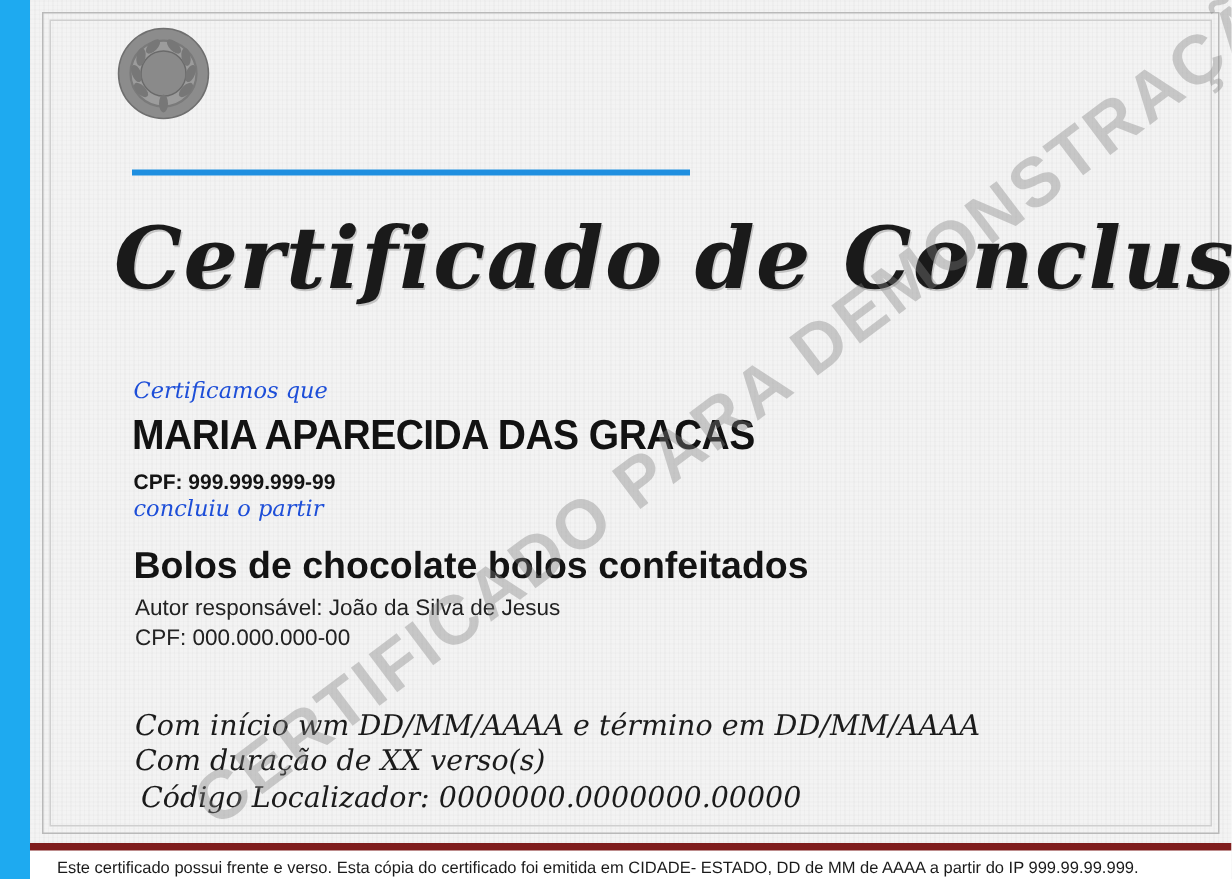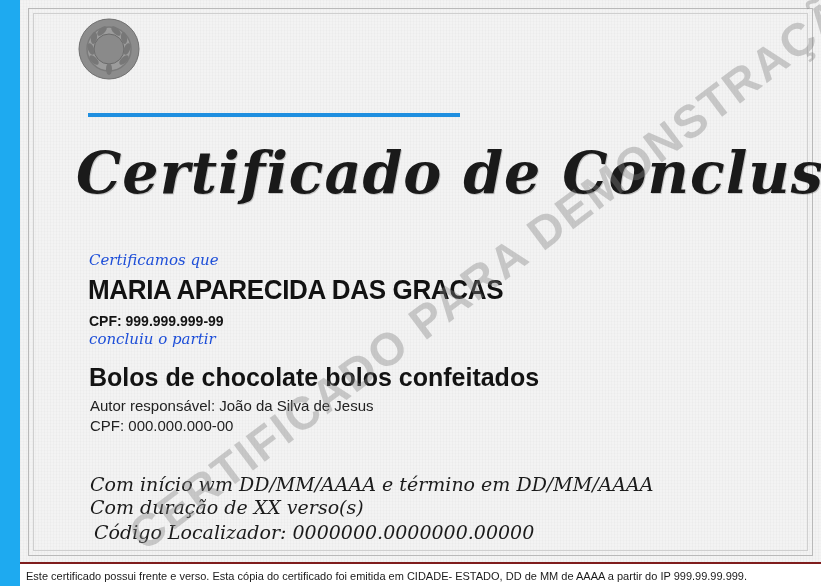--- a/index.html
+++ b/index.html
@@ -196,25 +196,25 @@
 
   
   .disclaimer {
     position: absolute;
     left: 0;
     bottom: 0;
     width: 801px;
     height: 24px;
     line-height: 24px;
     background: #ffffff;
-    border-top: 2px solid #7f1d1d;
+    border-top: 5px solid #7f1d1d;
     font-family: "Liberation Sans", sans-serif;
     font-size: 11px;
     color: #1a1a1a;
-    padding-left: 6px;
+    padding-left: 18px;
     box-sizing: border-box;
     white-space: nowrap;
   }
 </style>
 </head>
 <body>
 
 <div class="page">
 
   <div class="left-bar"></div>

